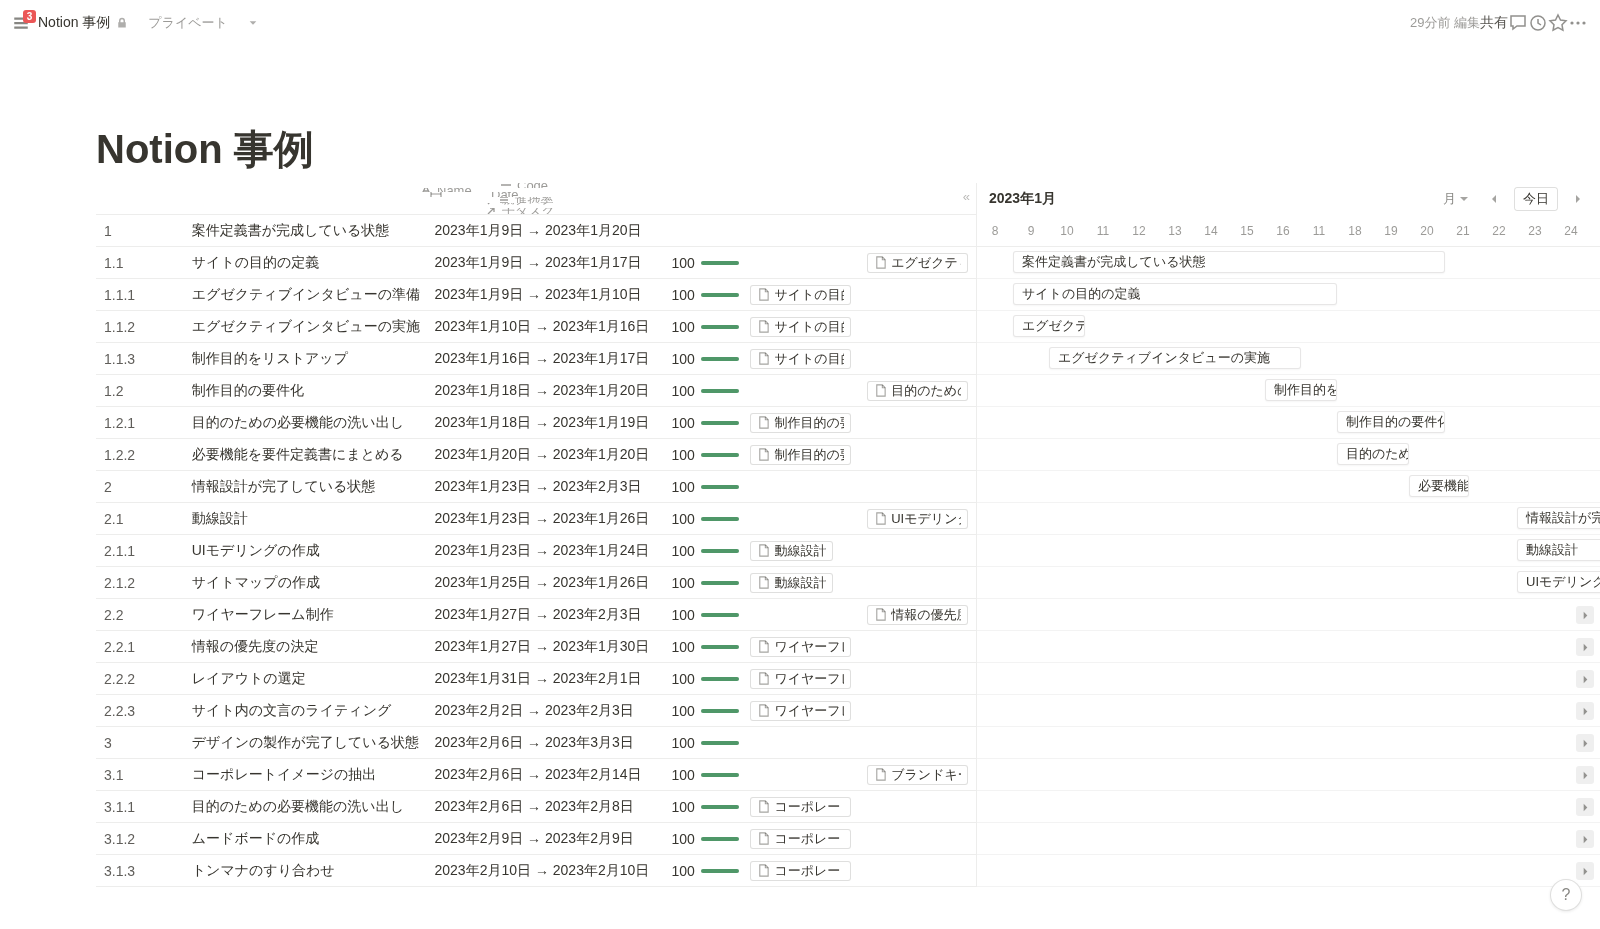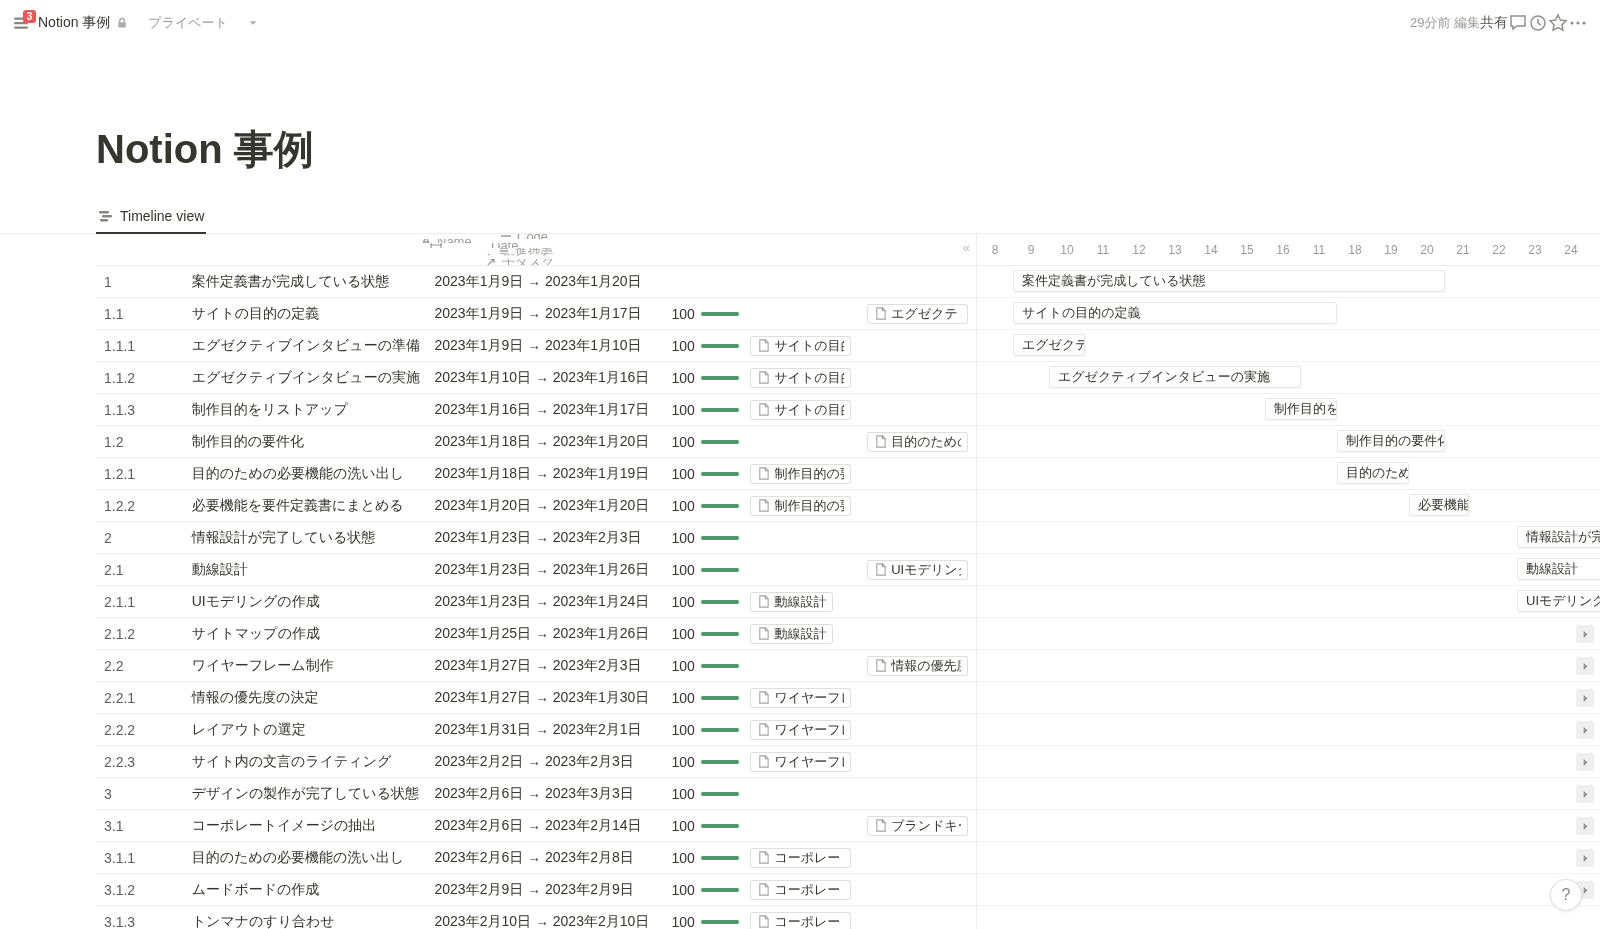--- a/index.html
+++ b/index.html
@@ -171,30 +171,20 @@
         <circle cx="16" cy="10" r="1.6"></circle>
       </svg>
   </div>
 </div>
 
 <div class="page">
   <div class="page-header">
     <h1 class="page-title">Notion 事例</h1>
   </div>
 
-  <div class="tabs">
-    <div class="tab">
-      <svg viewBox="0 0 16 16">
-          <rect x="1" y="3" width="10" height="2.5" rx="1"></rect>
-          <rect x="4" y="7" width="10" height="2.5" rx="1"></rect>
-          <rect x="2" y="11" width="8" height="2.5" rx="1"></rect>
-        </svg>
-      <span>Timeline view</span>
-    </div>
-  </div>
 
   <div class="content">
 
     <div class="table-side">
       <span class="collapse-handle">«</span>
       <div class="thead">
         <div class="col col-code">
             <svg viewBox="0 0 14 14">
               <path d="M2 3h10M2 7h10M2 11h10" stroke="currentColor" stroke-width="1.5"></path>
             </svg>
@@ -682,20 +672,42 @@
                 </svg>
                 <span>コーポレート</span>
               </div>
             </div>
             <div class="col col-child"></div>
           </div>
         </div>
     </div>
 
     <div class="timeline-side">
+      <div class="tl-header">
+        <div class="tl-header-left">2023年1月</div>
+        <div class="tl-header-right">
+          <div class="btn">
+              <span>月</span>
+              <svg viewBox="0 0 12 12">
+                <path d="M2 4l4 4 4-4z"></path>
+              </svg>
+            </div>
+          <div class="btn">
+              <svg viewBox="0 0 12 12">
+                <path d="M8 2L4 6l4 4z"></path>
+              </svg>
+            </div>
+          <div class="today-btn">今日</div>
+          <div class="btn">
+              <svg viewBox="0 0 12 12">
+                <path d="M4 2l4 4-4 4z"></path>
+              </svg>
+            </div>
+        </div>
+      </div>
       <div class="tl-days" id="tl-days">
           <div class="tl-day">8</div>
           <div class="tl-day">9</div>
           <div class="tl-day">10</div>
           <div class="tl-day">11</div>
           <div class="tl-day">12</div>
           <div class="tl-day">13</div>
           <div class="tl-day">14</div>
           <div class="tl-day">15</div>
           <div class="tl-day">16</div>

